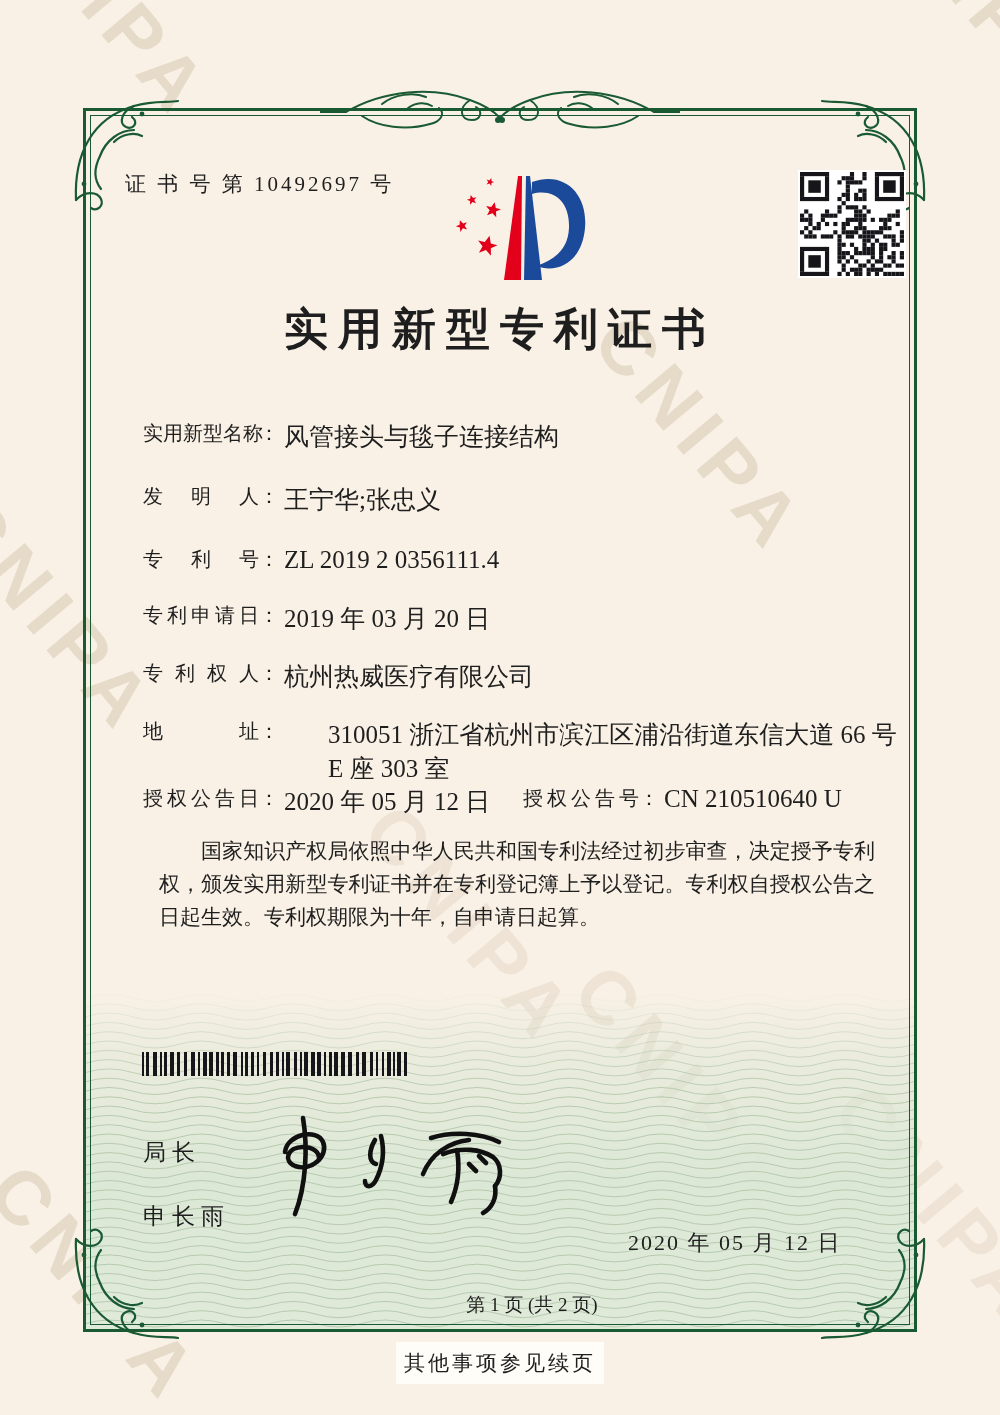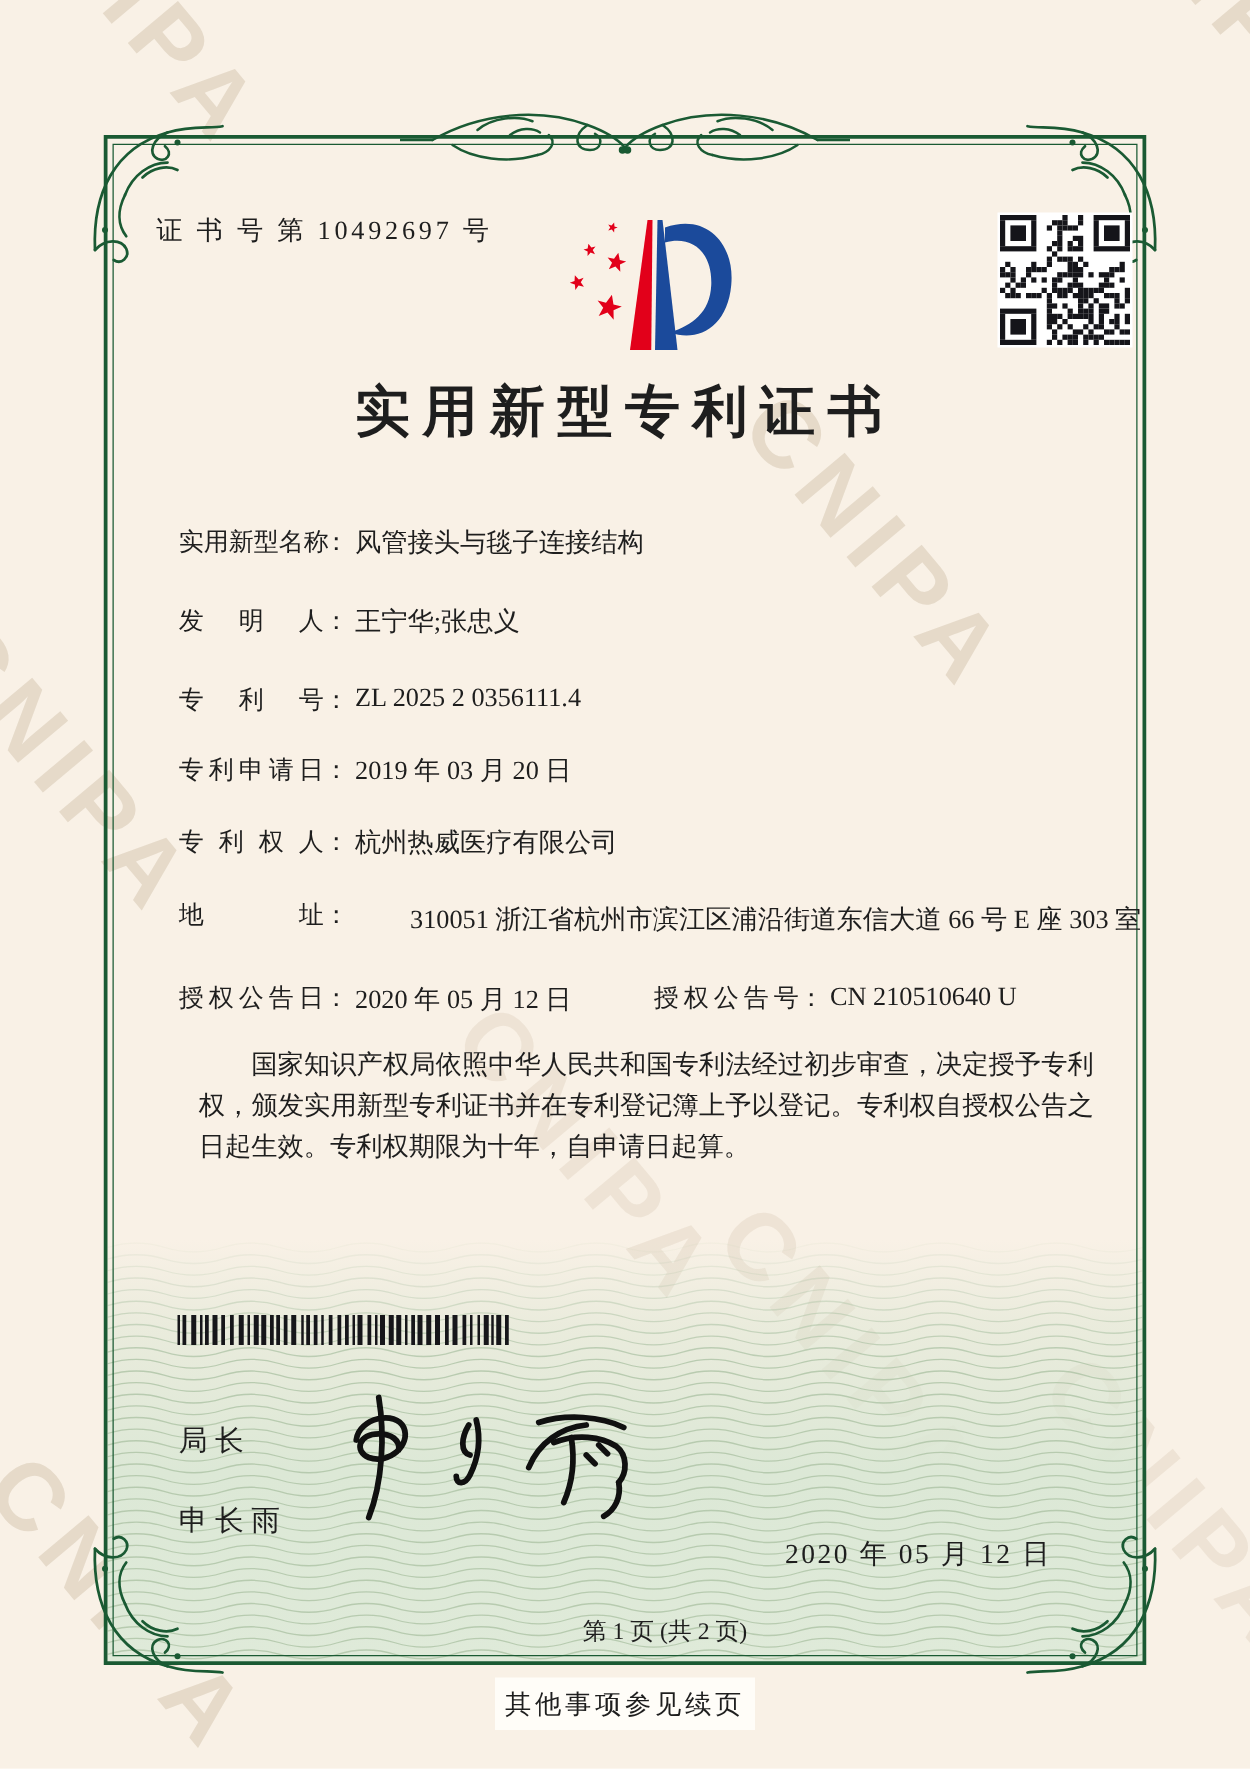--- a/index.html
+++ b/index.html
@@ -44,21 +44,21 @@
   .logo{position:absolute;left:420px;top:166px;}
   .qr{position:absolute;left:798px;top:170px;width:104px;height:104px;background:#fff;padding:2px;}
   .title{
     position:absolute;left:0;top:300px;width:1000px;text-align:center;
     font-size:44px;font-weight:bold;letter-spacing:10px;
   }
   .fields{position:absolute;left:143px;top:420px;width:720px;font-size:20px;}
   .frow{position:absolute;left:0;white-space:nowrap;}
   .flabel{display:inline-block;width:116px;text-align:justify;text-align-last:justify;vertical-align:top;}
   .fcolon{vertical-align:top;}
-  .fvalue{display:inline-block;font-size:21px;vertical-align:top;}
+  .fvalue{display:inline-block;font-size:25px;vertical-align:top;}
   .fvalue.wrap{white-space:normal;width:588px;line-height:34px;margin-left:44px;}
   .grantrow{position:absolute;left:0;top:365px;white-space:nowrap;}
   .grant2{position:absolute;left:380px;top:0;white-space:nowrap;}
   .paras{
     position:absolute;left:159px;top:835px;width:716px;
     font-size:21px;line-height:33px;text-align:justify;
   }
   .paras p{margin:0;text-indent:2em;}
   .barcode{
     position:absolute;left:142px;top:1052px;width:270px;height:24px;
@@ -407,21 +407,21 @@
       <div class="frow" style="top:0px;">
         <span class="flabel">实用新型名称</span><span class="fcolon">：</span>
         <span class="fvalue">风管接头与毯子连接结构</span>
       </div>
       <div class="frow" style="top:63px;">
         <span class="flabel">发明人</span><span class="fcolon">：</span>
         <span class="fvalue">王宁华;张忠义</span>
       </div>
       <div class="frow" style="top:126px;">
         <span class="flabel">专利号</span><span class="fcolon">：</span>
-        <span class="fvalue">ZL 2025 2 0356111.4</span>
+        <span class="fvalue">ZL 2019 2 0356111.4</span>
       </div>
       <div class="frow" style="top:182px;">
         <span class="flabel">专利申请日</span><span class="fcolon">：</span>
         <span class="fvalue">2019 年 03 月 20 日</span>
       </div>
       <div class="frow" style="top:240px;">
         <span class="flabel">专利权人</span><span class="fcolon">：</span>
         <span class="fvalue">杭州热威医疗有限公司</span>
       </div>
       <div class="frow" style="top:298px;">

